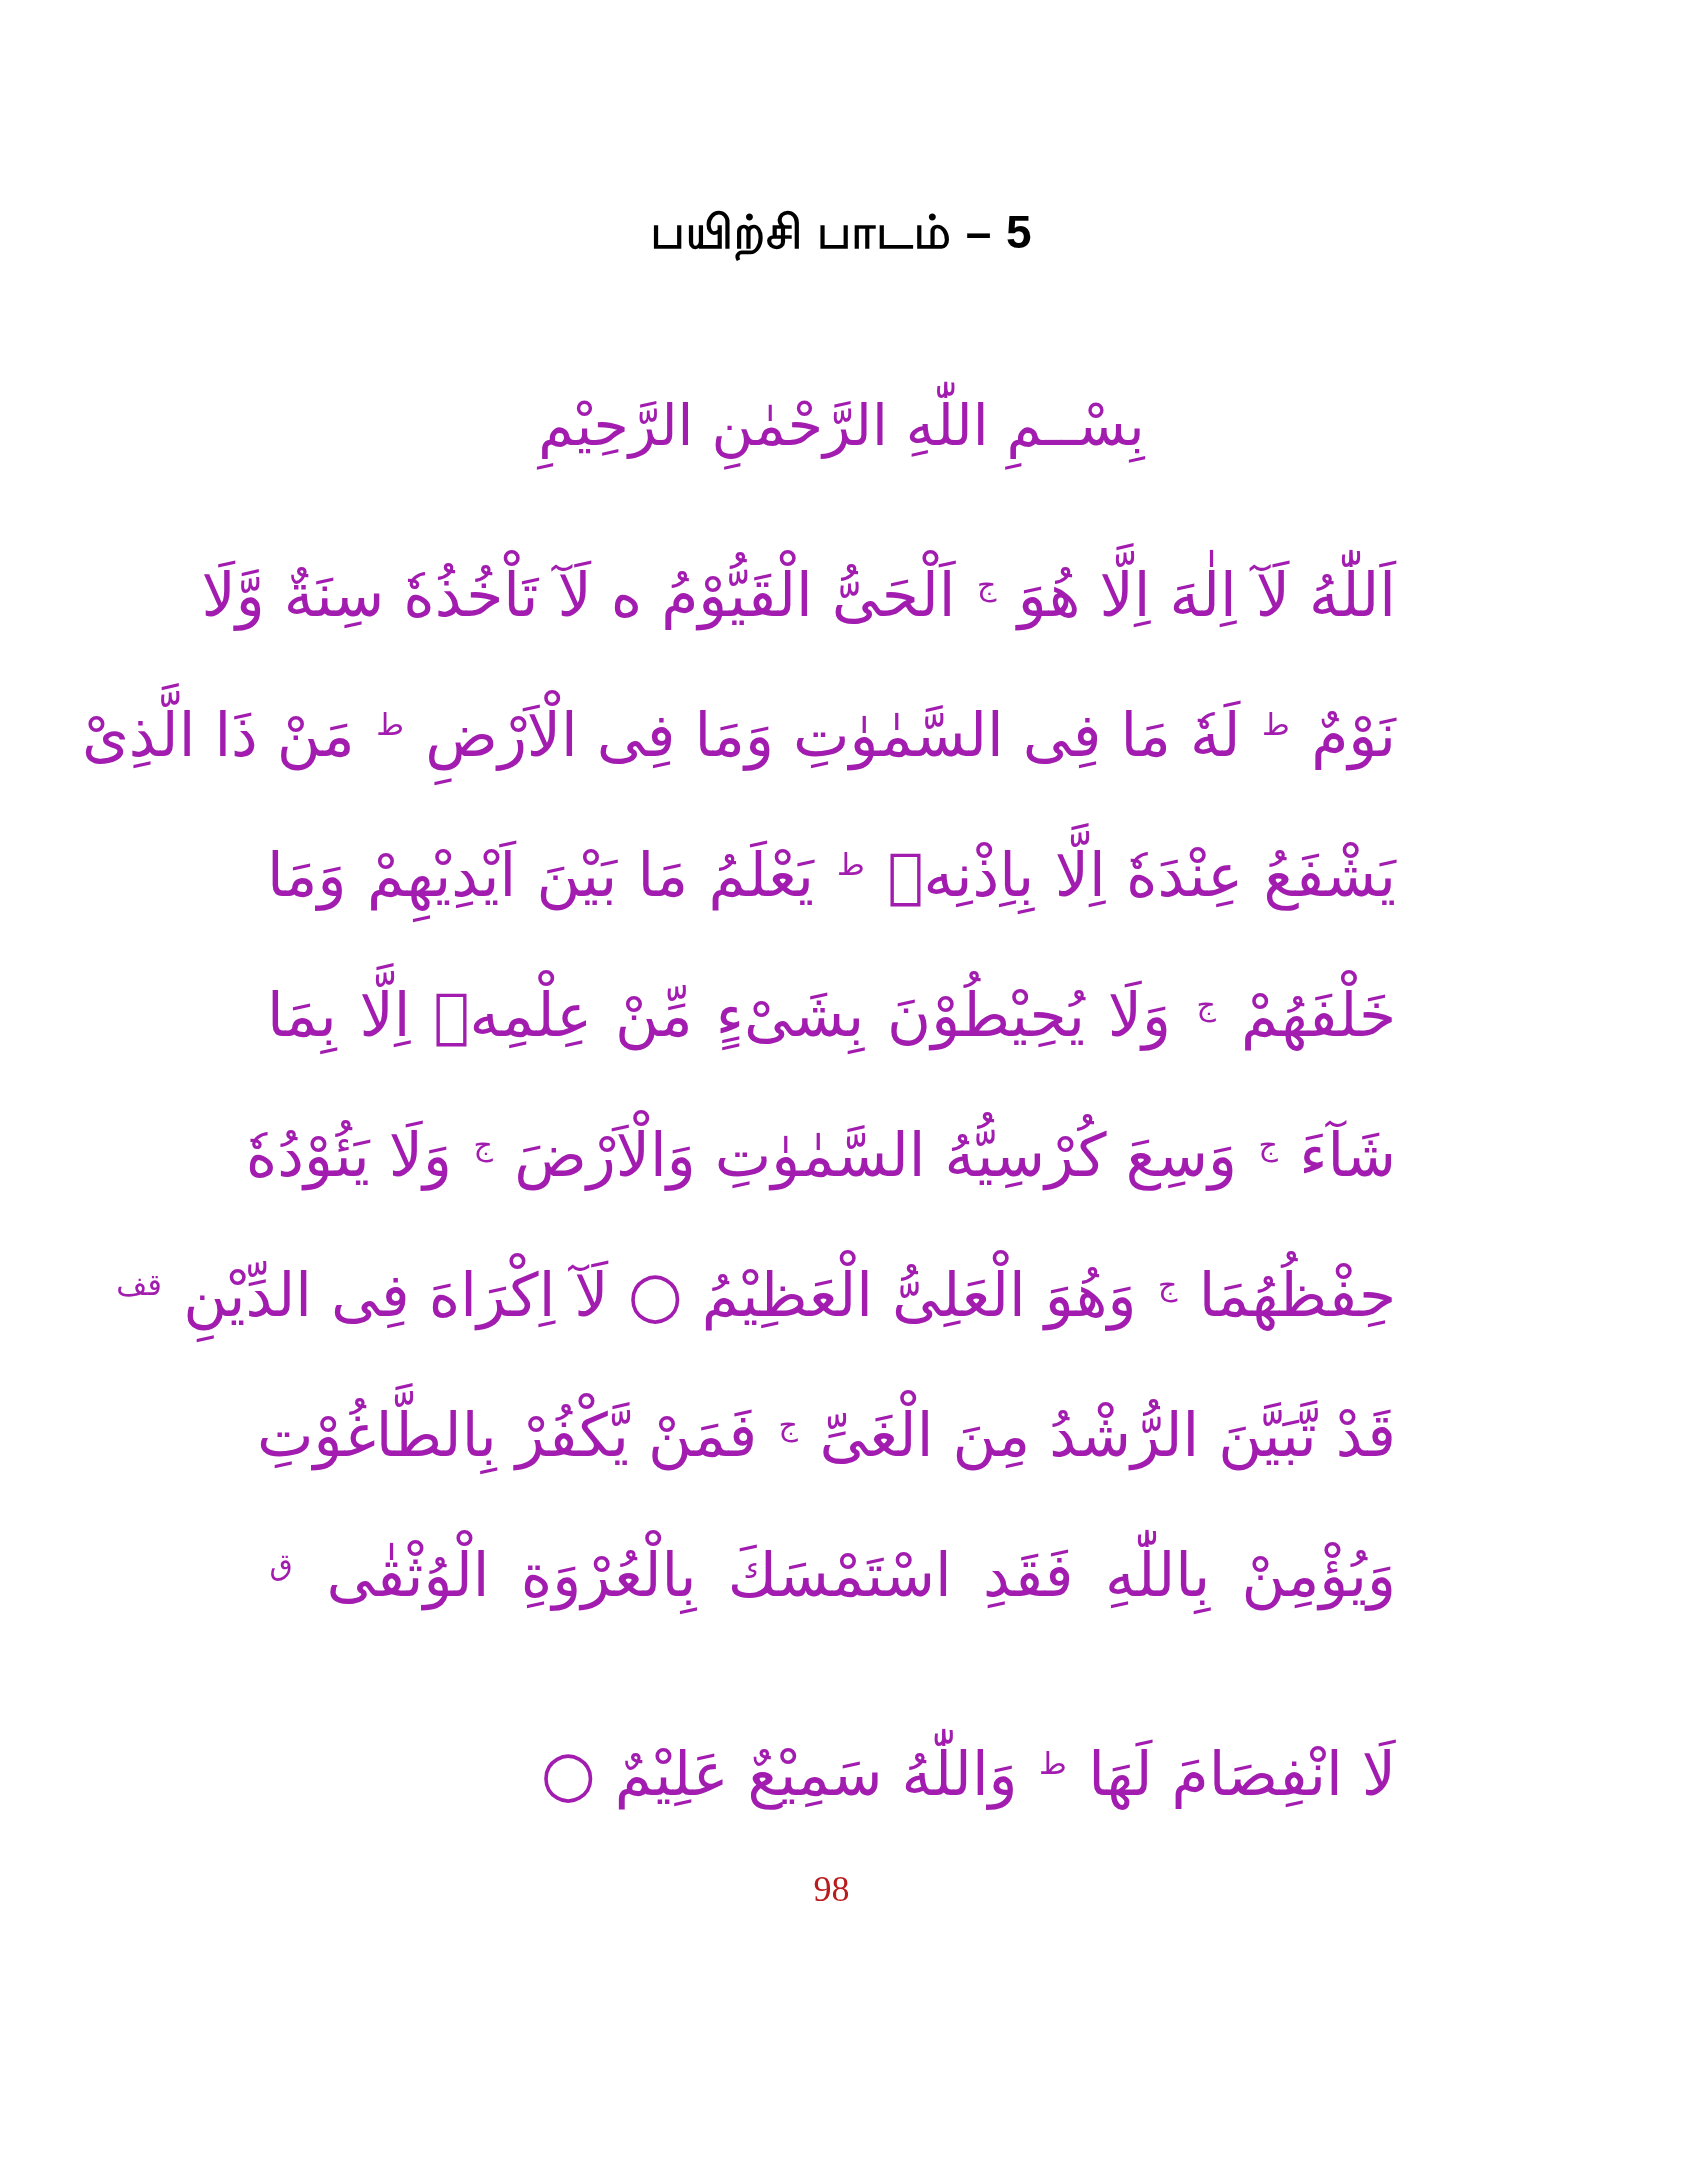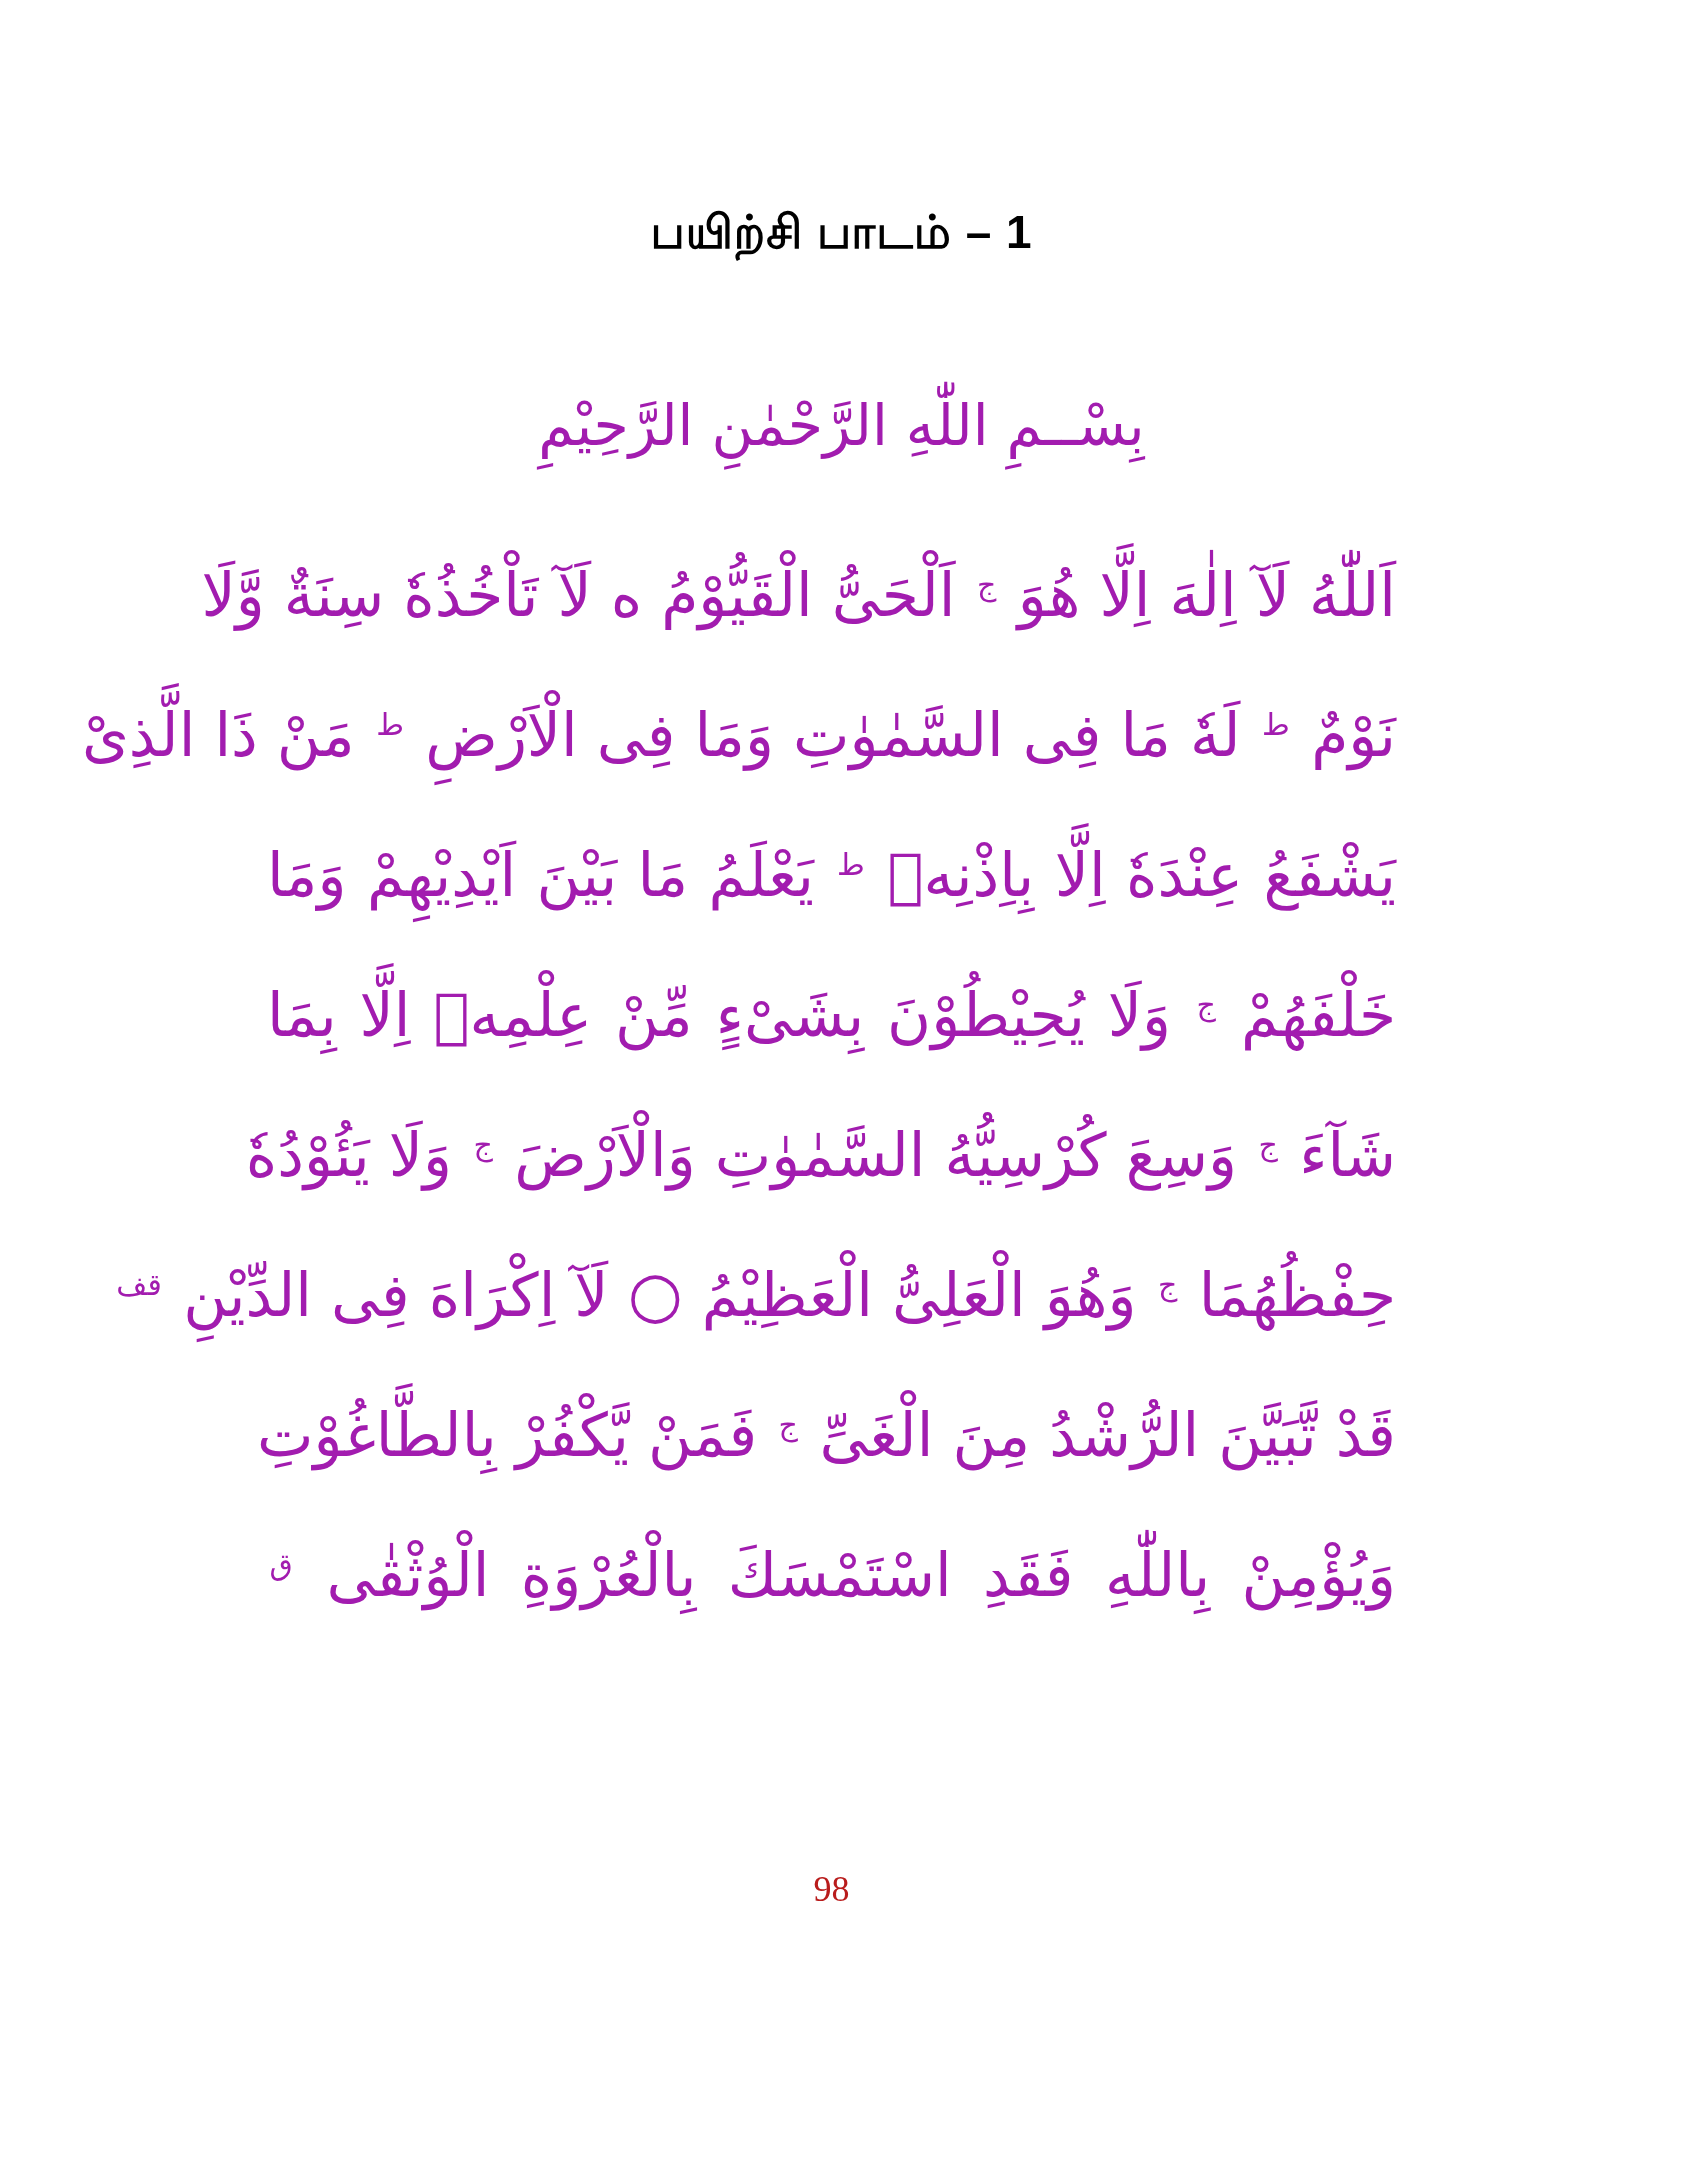--- a/index.html
+++ b/index.html
@@ -69,31 +69,32 @@
     font-size:36px;
     line-height:44px;
     color:#b91c1c;
   }
 </style>
 </head>
 <body>
 
 <div class="page">
 
-  <div class="heading">பயிற்சி பாடம் – 1</div>
+  <div class="heading">பயிற்சி பாடம் – 5</div>
 
   <div class="arabic bismillah">بِسْــمِ اللّٰهِ الرَّحْمٰنِ الرَّحِیْمِ</div>
 
   <div class="verses">
     <div class="arabic ayah-line">اَللّٰهُ لَآ اِلٰهَ اِلَّا هُوَ <span class="waqf">ج</span> اَلْحَیُّ الْقَیُّوْمُ ە لَآ تَاْخُذُهٗ سِنَةٌ وَّلَا</div>
     <div class="arabic ayah-line">نَوْمٌ <span class="waqf">ط</span> لَهٗ مَا فِی السَّمٰوٰتِ وَمَا فِی الْاَرْضِ <span class="waqf">ط</span> مَنْ ذَا الَّذِیْ</div>
     <div class="arabic ayah-line">یَشْفَعُ عِنْدَهٗ اِلَّا بِاِذْنِهٖ <span class="waqf">ط</span> یَعْلَمُ مَا بَیْنَ اَیْدِیْهِمْ وَمَا</div>
     <div class="arabic ayah-line">خَلْفَهُمْ <span class="waqf">ج</span> وَلَا یُحِیْطُوْنَ بِشَیْءٍ مِّنْ عِلْمِهٖ اِلَّا بِمَا</div>
     <div class="arabic ayah-line">شَآءَ <span class="waqf">ج</span> وَسِعَ كُرْسِیُّهُ السَّمٰوٰتِ وَالْاَرْضَ <span class="waqf">ج</span> وَلَا یَئُوْدُهٗ</div>
     <div class="arabic ayah-line">حِفْظُهُمَا <span class="waqf">ج</span> وَهُوَ الْعَلِیُّ الْعَظِیْمُ <span class="circle">○</span> لَآ اِكْرَاهَ فِی الدِّیْنِ <span class="waqf">قف</span></div>
     <div class="arabic ayah-line">قَدْ تَّبَیَّنَ الرُّشْدُ مِنَ الْغَیِّ <span class="waqf">ج</span> فَمَنْ یَّكْفُرْ بِالطَّاغُوْتِ</div>
     <div class="arabic ayah-line">وَیُؤْمِنْ بِاللّٰهِ فَقَدِ اسْتَمْسَكَ بِالْعُرْوَةِ الْوُثْقٰى <span class="waqf">ق</span></div>
+    <div class="arabic ayah-line last">لَا انْفِصَامَ لَهَا <span class="waqf">ط</span> وَاللّٰهُ سَمِیْعٌ عَلِیْمٌ <span class="circle">○</span></div>
   </div>
 
   <div class="page-number">98</div>
 
 </div>
 
 
 </body></html>

